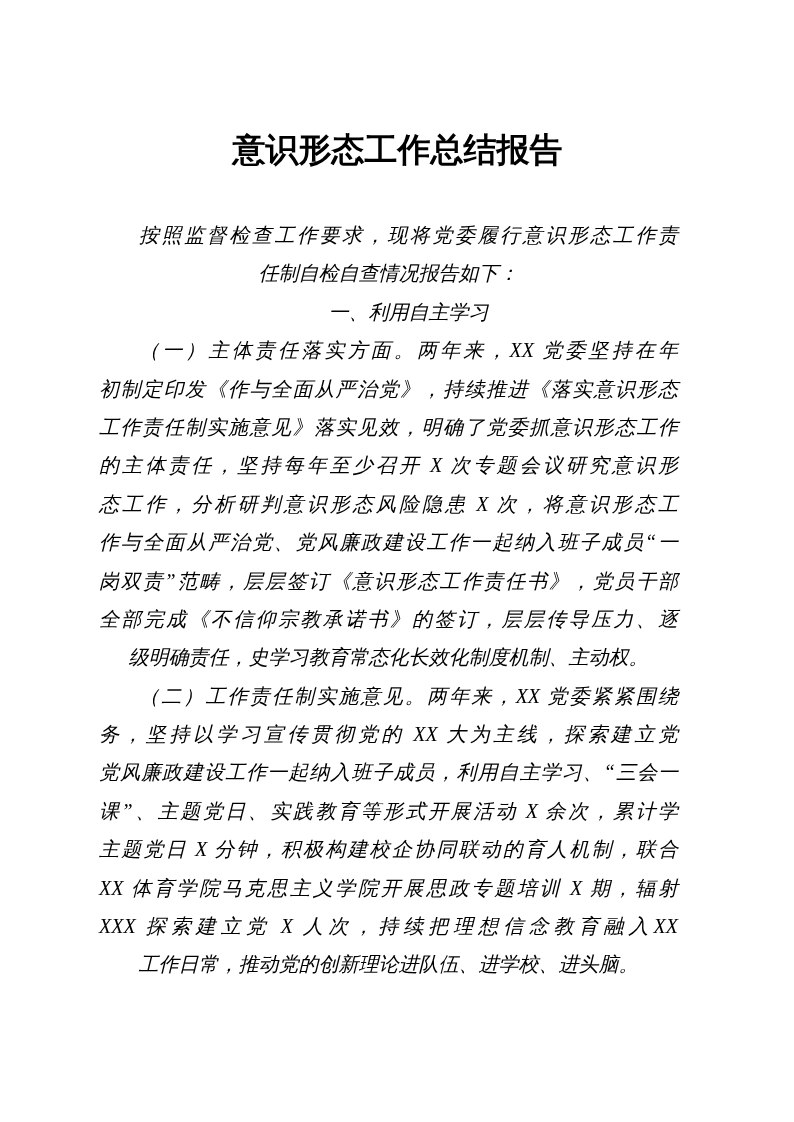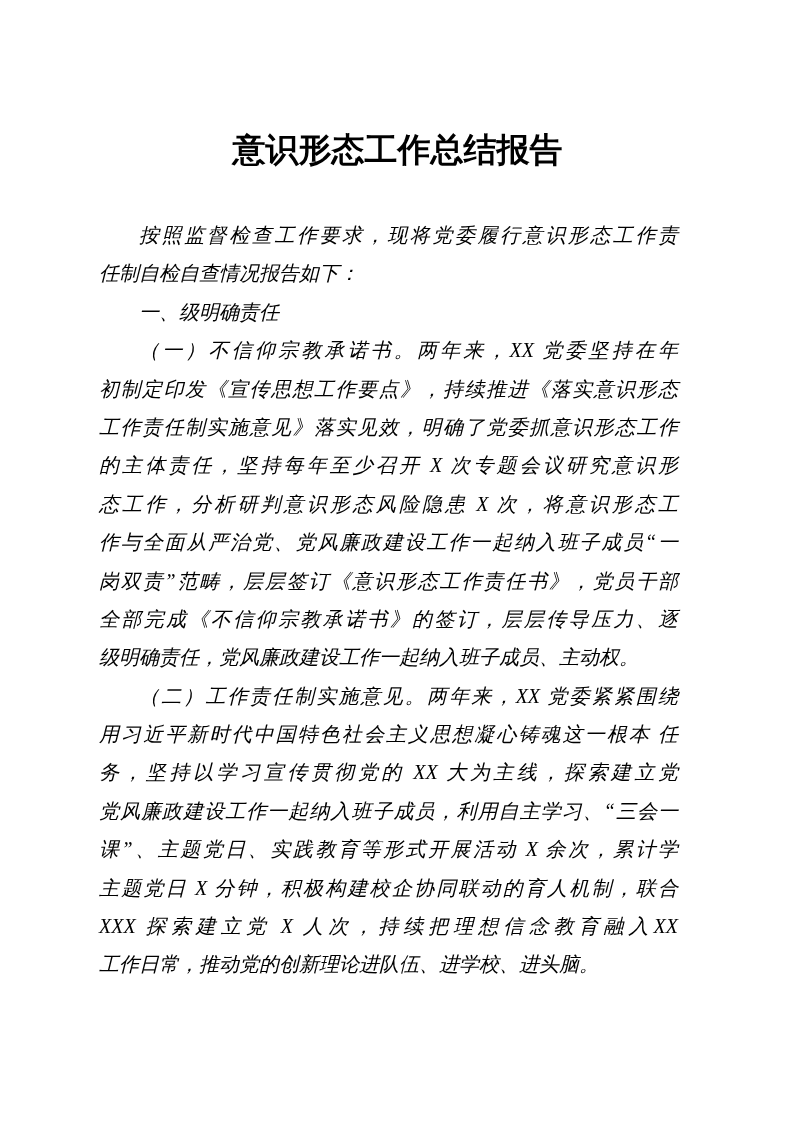--- a/index.html
+++ b/index.html
@@ -26,52 +26,52 @@
     text-align: center;
     letter-spacing: 0;
   }
   .doc-body {
     font-size: 20px;
     font-style: italic;
   }
   .line {
     line-height: 38.4px;
     height: 38.4px;
-    text-align: left;
+    text-align: center;
     white-space: normal;
   }
   .line.first {
     text-indent: 2em;
   }
   .line.just {
     text-align: justify;
     text-align-last: justify;
     text-justify: inter-character;
   }
 </style>
 </head>
 <body>
 
 <div class="page">
   <h1 class="doc-title">意识形态工作总结报告</h1>
   <div class="doc-body">
       <div class="line first just">按照监督检查工作要求，现将党委履行意识形态工作责</div>
       <div class="line">任制自检自查情况报告如下：</div>
-      <div class="line first">一、级明确责任</div>
-      <div class="line first just">（一）不信仰宗教承诺书。两年来，XX 党委坚持在年</div>
-      <div class="line just">初制定印发《宣传思想工作要点》，持续推进《落实意识形态</div>
+      <div class="line first">一、利用自主学习</div>
+      <div class="line first just">（一）主体责任落实方面。两年来，XX 党委坚持在年</div>
+      <div class="line just">初制定印发《作与全面从严治党》，持续推进《落实意识形态</div>
       <div class="line just">工作责任制实施意见》落实见效，明确了党委抓意识形态工作</div>
       <div class="line just">的主体责任，坚持每年至少召开 X 次专题会议研究意识形</div>
       <div class="line just">态工作，分析研判意识形态风险隐患 X 次，将意识形态工</div>
       <div class="line just">作与全面从严治党、党风廉政建设工作一起纳入班子成员“一</div>
       <div class="line just">岗双责”范畴，层层签订《意识形态工作责任书》，党员干部</div>
       <div class="line just">全部完成《不信仰宗教承诺书》的签订，层层传导压力、逐</div>
-      <div class="line">级明确责任，党风廉政建设工作一起纳入班子成员、主动权。</div>
+      <div class="line">级明确责任，史学习教育常态化长效化制度机制、主动权。</div>
       <div class="line first just">（二）工作责任制实施意见。两年来，XX 党委紧紧围绕</div>
-      <div class="line just">用习近平新时代中国特色社会主义思想凝心铸魂这一根本 任</div>
       <div class="line just">务，坚持以学习宣传贯彻党的 XX 大为主线，探索建立党</div>
       <div class="line just">党风廉政建设工作一起纳入班子成员，利用自主学习、“三会一</div>
       <div class="line just">课”、主题党日、实践教育等形式开展活动 X 余次，累计学</div>
       <div class="line just">主题党日 X 分钟，积极构建校企协同联动的育人机制，联合</div>
+      <div class="line just">XX 体育学院马克思主义学院开展思政专题培训 X 期，辐射</div>
       <div class="line just">XXX 探索建立党 X 人次，持续把理想信念教育融入XX</div>
       <div class="line">工作日常，推动党的创新理论进队伍、进学校、进头脑。</div>
     </div>
 </div>
 
 </body></html>

